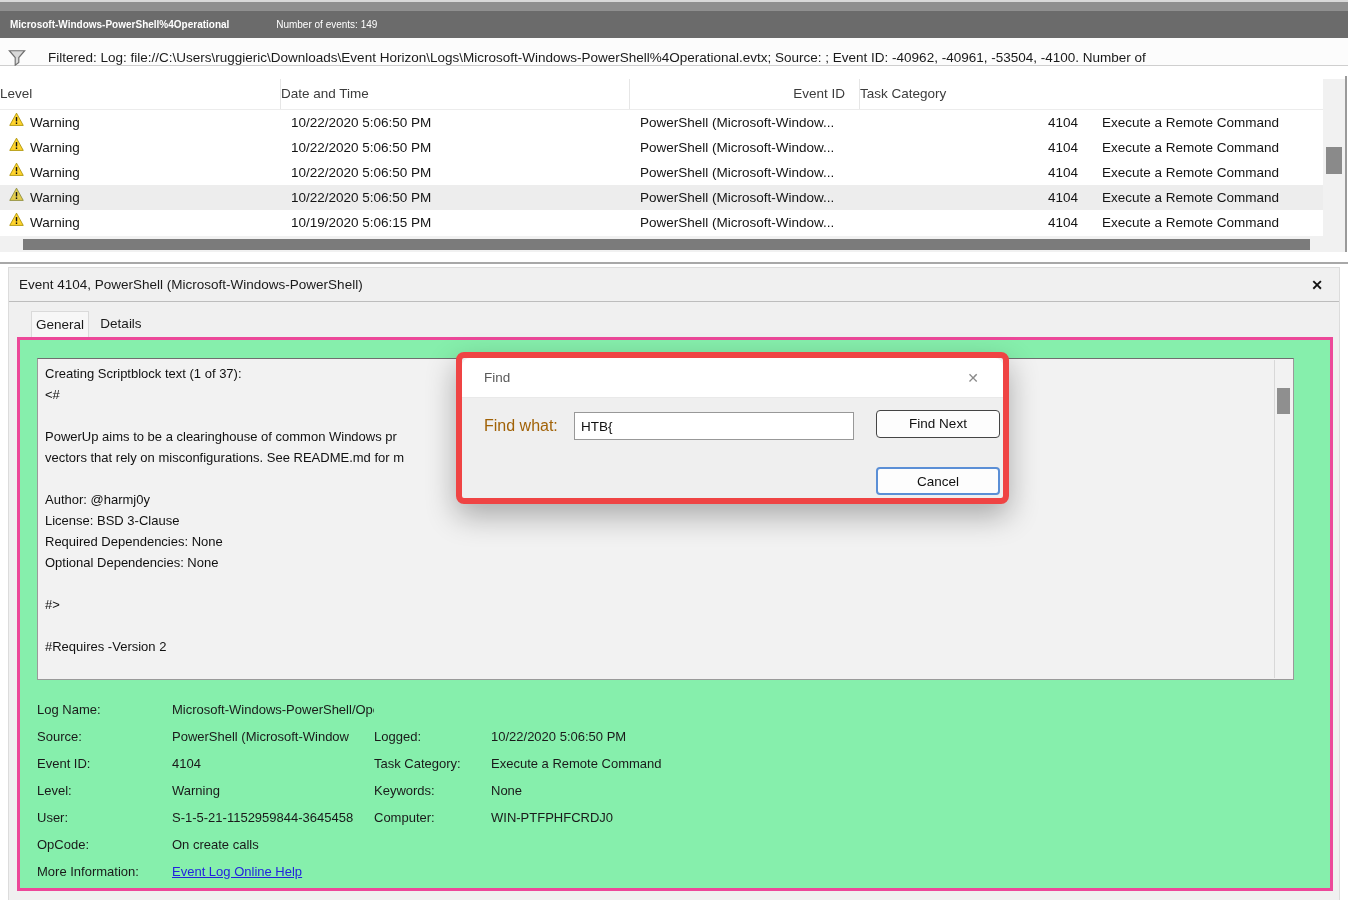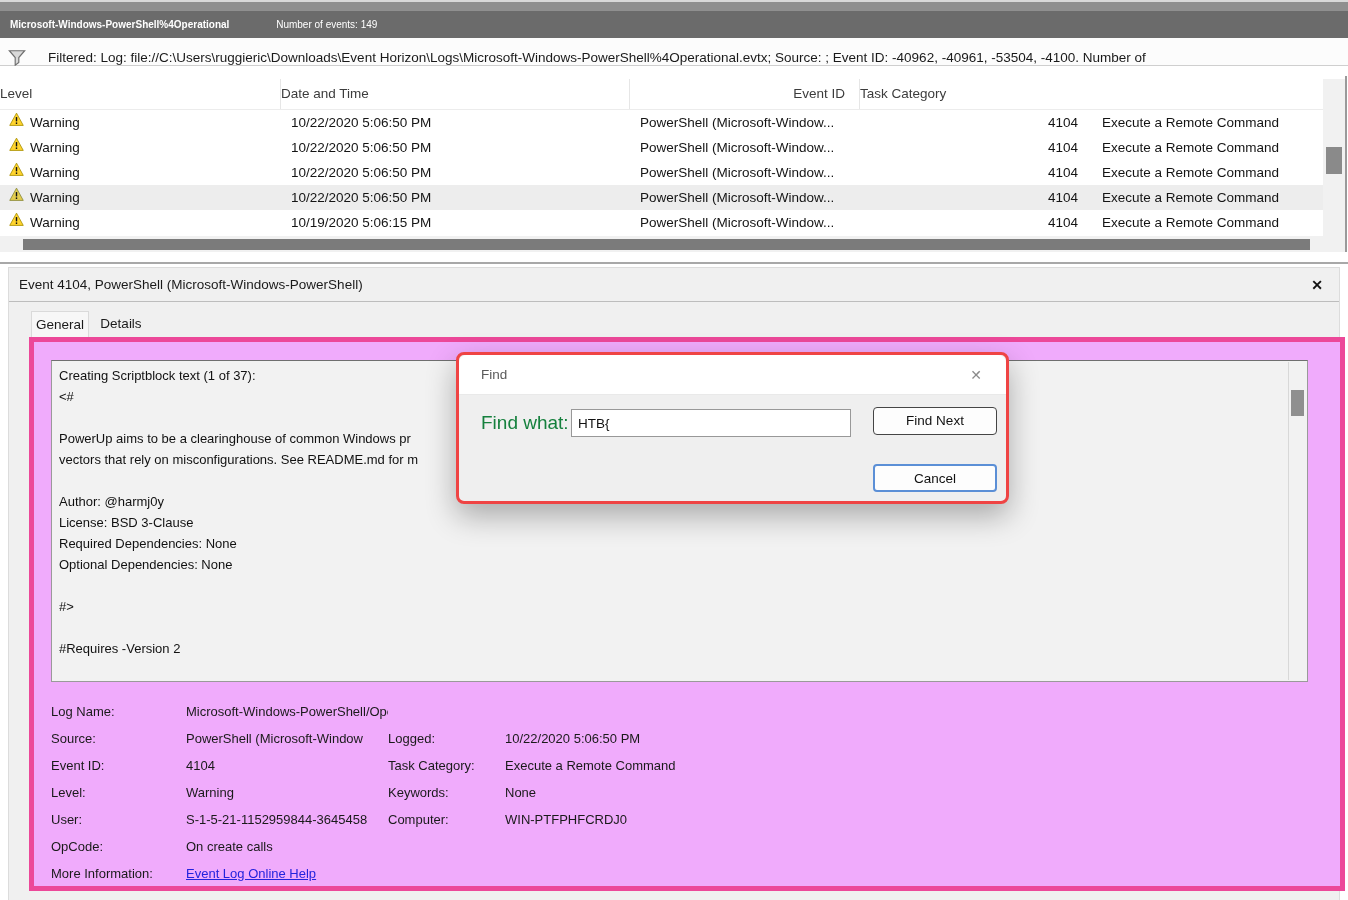--- a/index.html
+++ b/index.html
@@ -51,45 +51,45 @@
   .pane-header{position:relative;height:34px;border-bottom:1px solid #bdbdbd;}
   .pane-header .ptitle{position:absolute;left:10px;top:0;line-height:34px;font-size:13.5px;color:#1a1a1a;}
   .pane-close{position:absolute;right:12px;top:7px;width:20px;height:20px;text-align:center;line-height:20px;
     font-size:14px;font-weight:bold;color:#111;cursor:pointer;}
 
   .tabs{position:absolute;left:0;top:35px;width:100%;height:34px;}
   .tab{position:absolute;bottom:0;height:26px;font-size:13.5px;color:#1a1a1a;text-align:center;line-height:26px;}
   .tab.active{left:22px;width:58px;background:#f7f7f7;border:1px solid #dadada;border-bottom:none;}
   .tab.inactive{left:82px;width:60px;}
 
-  .tab-content{position:absolute;left:20px;top:69px;width:1316px;height:554px;background:#f0abfc;border:5px solid #ec4899;}
+  .tab-content{position:absolute;left:8px;top:69px;width:1316px;height:554px;background:#86efac;border:3px solid #ec4899;}
 
   .scriptbox{position:absolute;left:17px;top:18px;width:1257px;height:322px;background:#f2f2f2;
     border:1px solid #9a9a9a;border-top-color:#6f6f6f;}
   .script-lines{position:absolute;left:7px;top:4px;right:24px;}
   .tline{font-size:13px;line-height:21px;min-height:21px;color:#111;white-space:pre;}
   .ta-scroll{position:absolute;right:1px;top:1px;bottom:1px;width:18px;background:#f2f2f2;border-left:1px solid #d8d8d8;}
   .ta-scroll .thumb{position:absolute;left:2px;top:28px;width:13px;height:26px;background:#8f8f8f;}
 
   .fields{position:absolute;left:17px;top:356px;width:1280px;}
   .frow{display:flex;height:27px;line-height:27px;font-size:13px;color:#1a1a1a;}
   .fl1{width:135px;white-space:nowrap;}
   .fv1{width:202px;white-space:nowrap;overflow:hidden;}
   .fl2{width:117px;white-space:nowrap;}
   .fv2{flex:1;white-space:nowrap;}
   .link{color:#2323dd;text-decoration:underline;cursor:pointer;}
 
   
-  .dialog{position:absolute;left:456px;top:352px;width:553px;height:152px;background:#efefef;border:3px solid #ef4444;
+  .dialog{position:absolute;left:456px;top:352px;width:553px;height:152px;background:#efefef;border:6px solid #ef4444;
     border-radius:8px;box-shadow:0 12px 30px rgba(0,0,0,0.30);z-index:50;}
   .dlg-titlebar{position:relative;height:40px;background:#ffffff;border-bottom:1px solid #e9e9e9;border-radius:8px 8px 0 0;}
   .dlg-title{position:absolute;left:22px;top:0;line-height:40px;font-size:13.5px;color:#5a5a5a;}
   .dlg-close{position:absolute;right:20px;top:10px;width:20px;height:20px;text-align:center;line-height:20px;
     font-size:14px;color:#8a8a8a;cursor:pointer;}
-  .dlg-label{position:absolute;left:22px;top:54px;height:28px;line-height:28px;font-size:19px;color:#15803d;}
+  .dlg-label{position:absolute;left:22px;top:54px;height:28px;line-height:28px;font-size:16px;color:#a16207;}
   .dlg-input{position:absolute;left:112px;top:54px;width:280px;height:28px;background:#ffffff;border:1px solid #989898;
     font-size:13.5px;padding:0 6px;color:#111;outline:none;}
   .btn{position:absolute;left:414px;width:124px;height:28px;background:#fdfdfd;border-radius:4px;
     font-size:13.5px;color:#111;text-align:center;line-height:26px;cursor:pointer;}
   .btn-findnext{top:52px;border:1.5px solid #454545;}
   .btn-cancel{top:109px;border:2px solid #5b8fd6;}
 </style>
 </head>
 <body>
 

